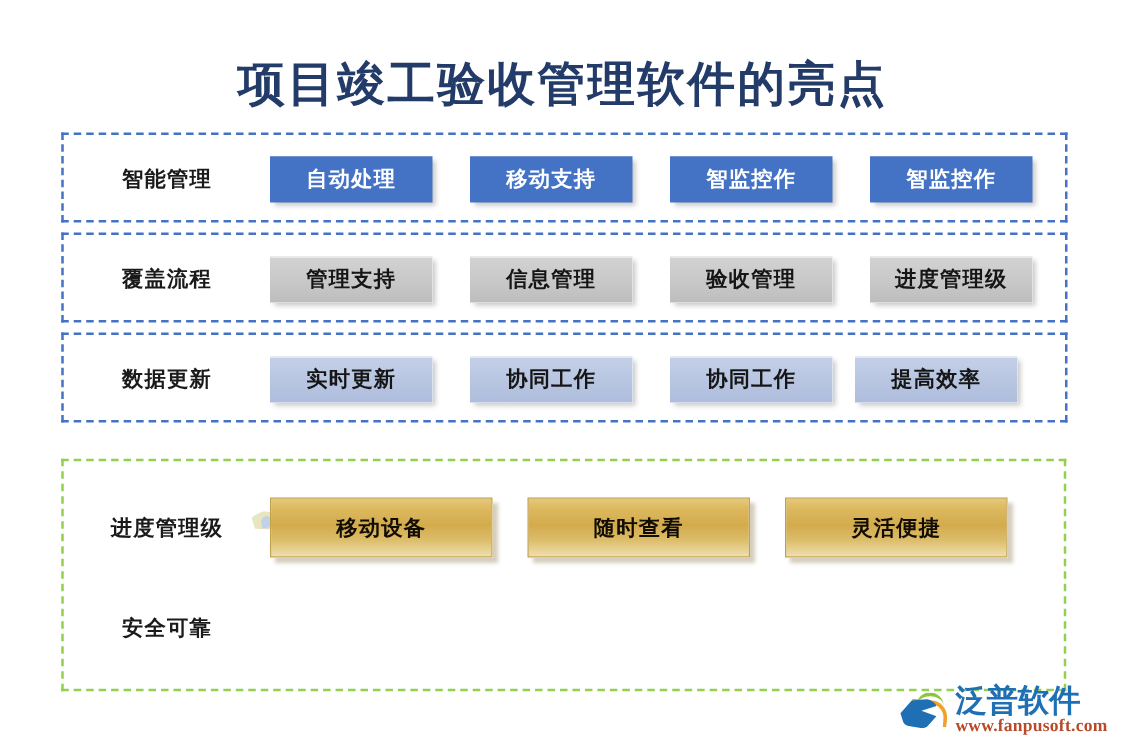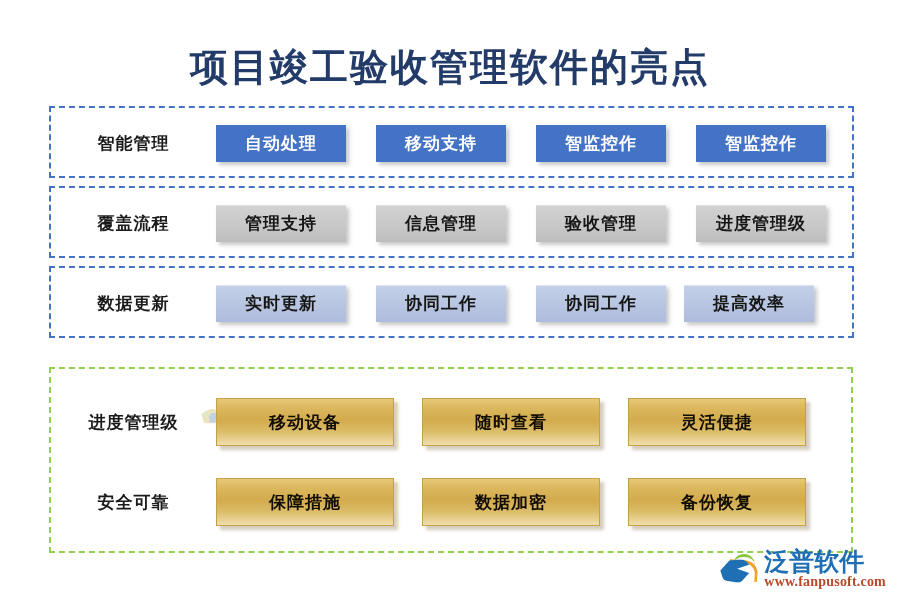--- a/index.html
+++ b/index.html
@@ -290,25 +290,20 @@
     <div class="row-label">进度管理级</div>
     <div class="cells">
       <div class="chip style-gold" style="margin-right:28px;">移动设备</div>
       <div class="chip style-gold" style="margin-right:28px;">随时查看</div>
       <div class="chip style-gold">灵活便捷</div>
     </div>
   </div>
 
   <div class="row" style="top:108px; height:50px;">
     <div class="row-label">安全可靠</div>
-    <div class="cells">
-      <div class="chip style-gold" style="margin-right:28px;">保障措施</div>
-      <div class="chip style-gold" style="margin-right:28px;">数据加密</div>
-      <div class="chip style-gold">备份恢复</div>
-    </div>
   </div>
 </div>
 
 <div class="brand-logo">
   <span class="brand-mark">
     <span class="arc-green"></span>
     <span class="arc-orange"></span>
     <span class="blue-swoosh"></span>
   </span>
   <span class="brand-text">

